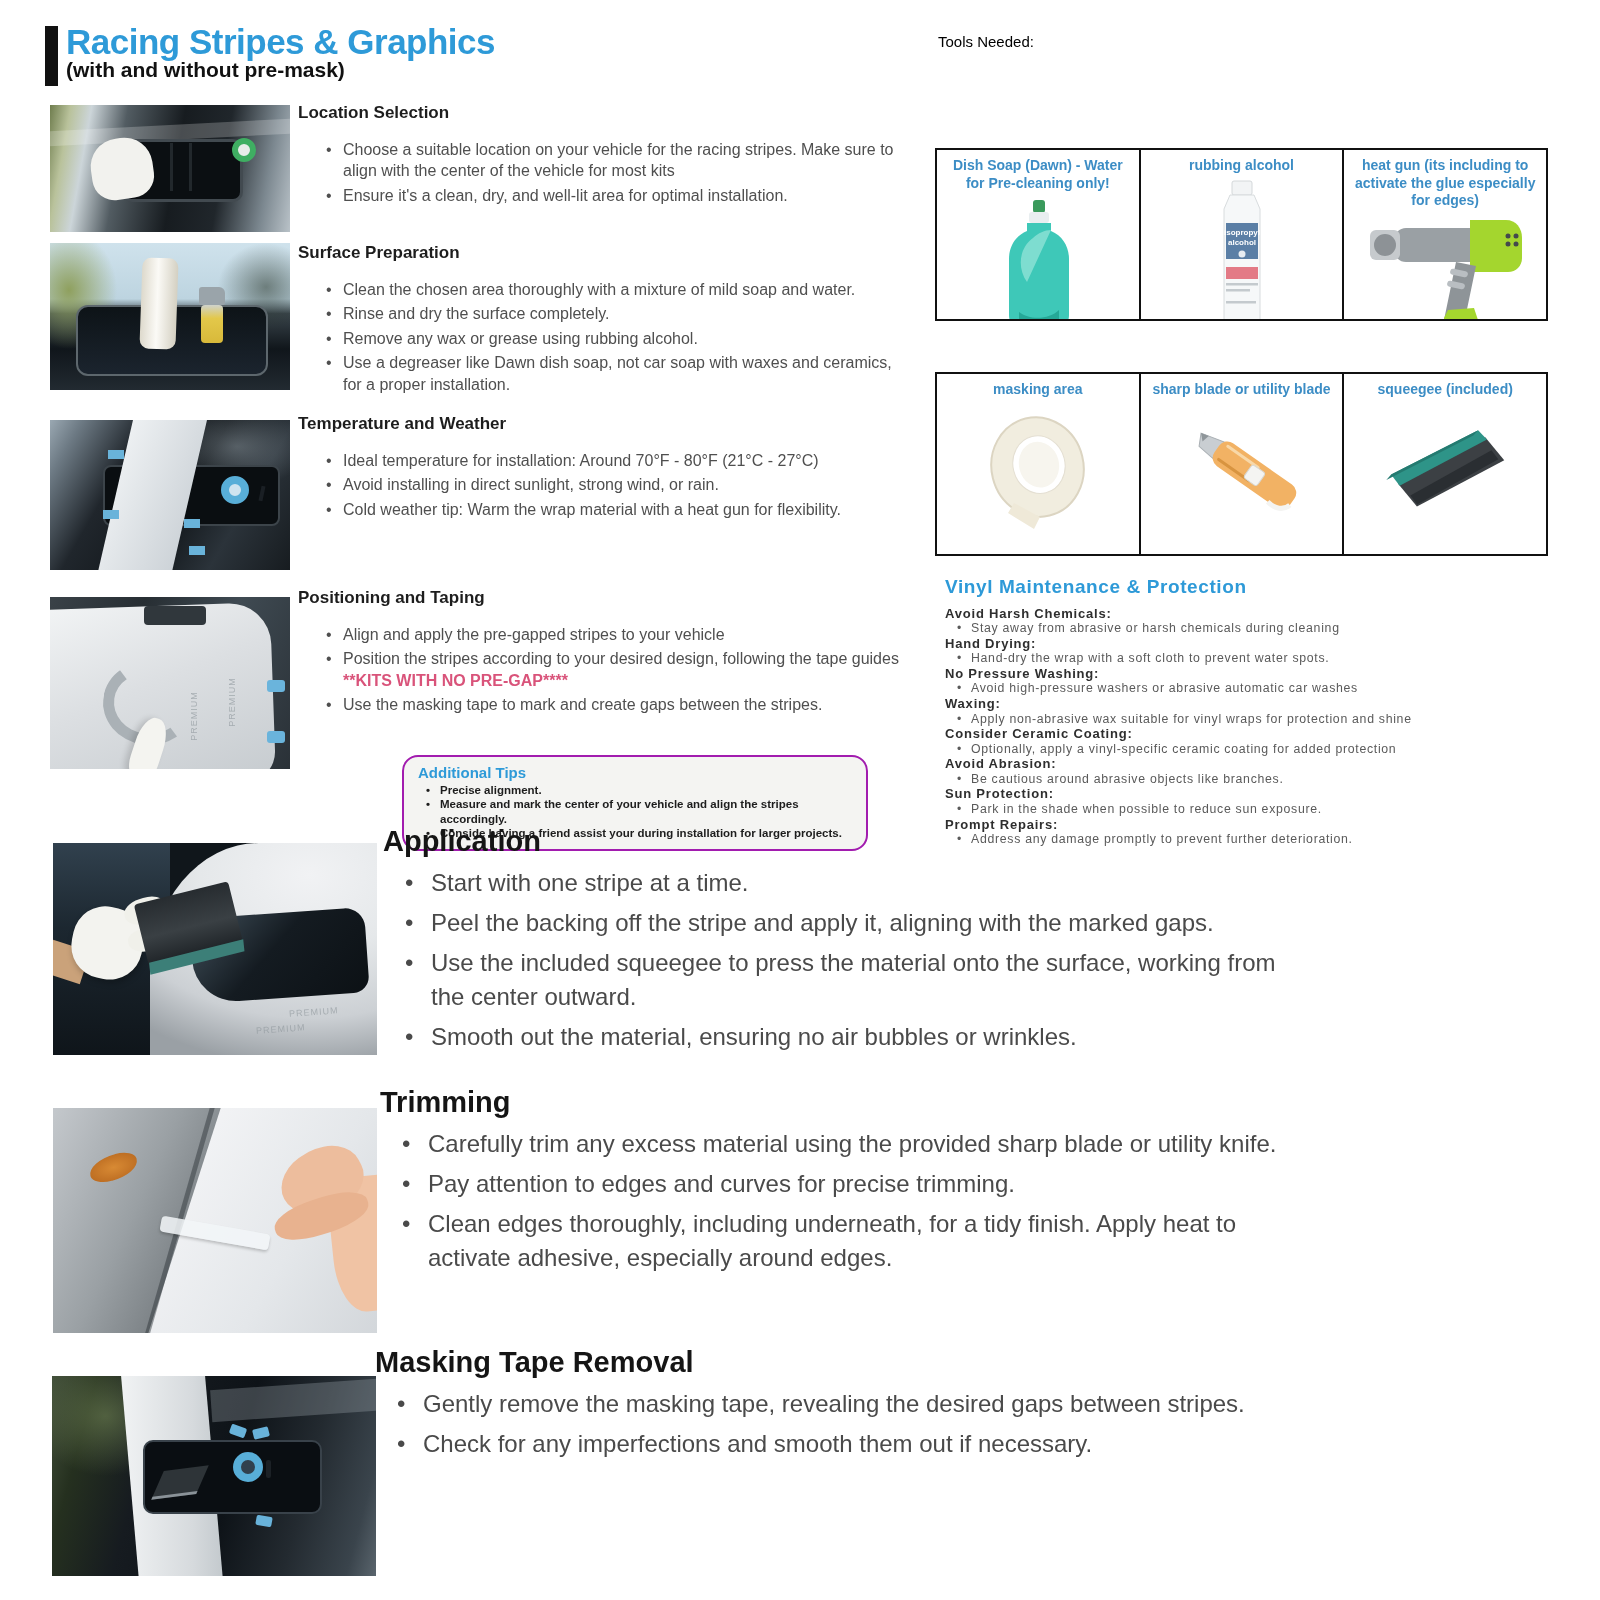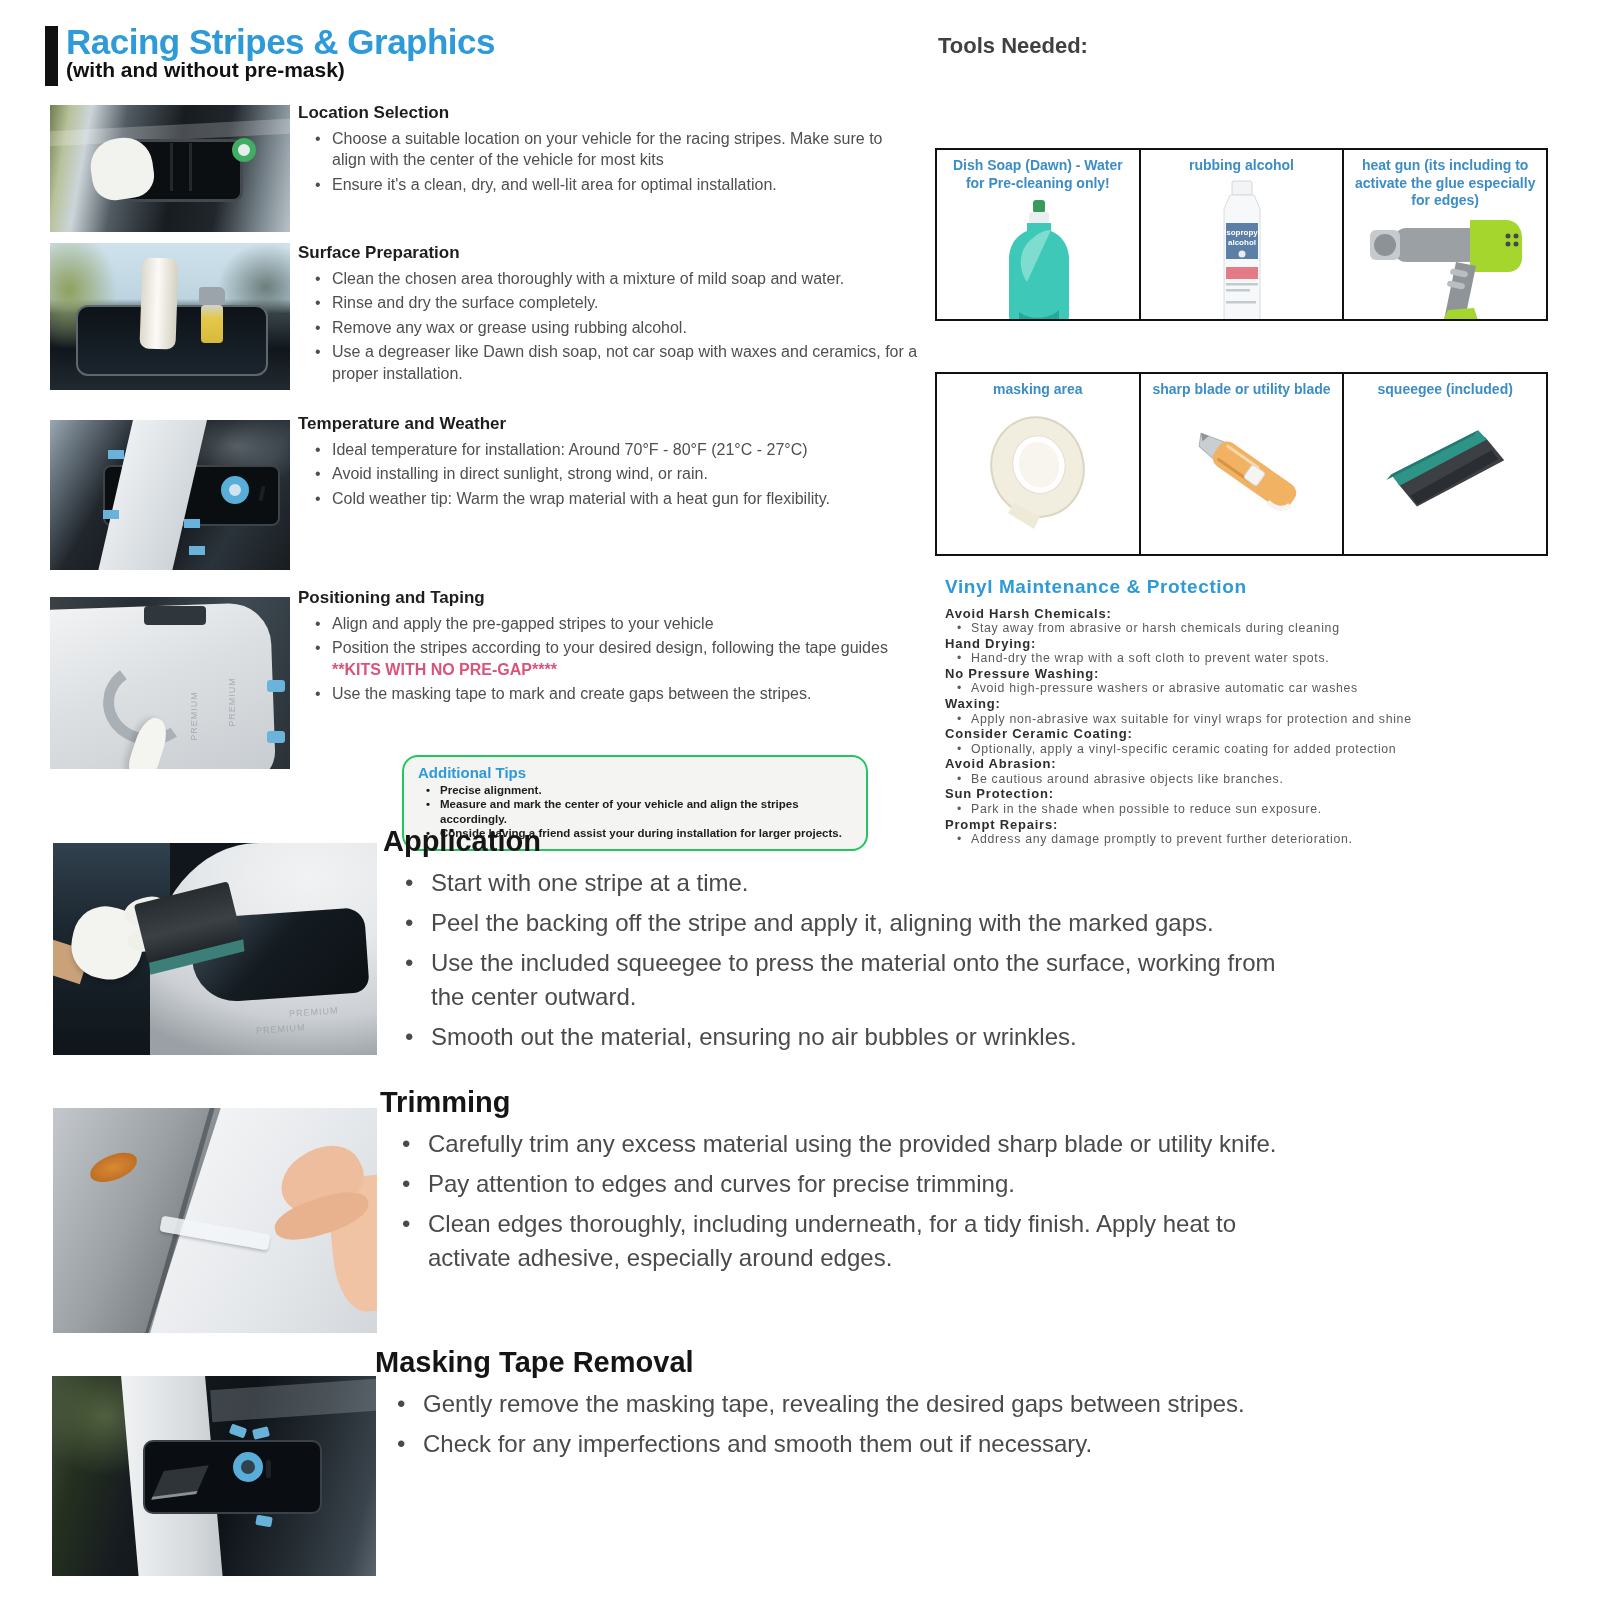--- a/index.html
+++ b/index.html
@@ -8,35 +8,35 @@
   .abs{position:absolute;}
 
   
   .title-bar{left:45px;top:26px;width:13px;height:60px;background:#111;}
   .page-title{left:66px;top:22px;font-size:35px;font-weight:bold;color:#2e9ad8;letter-spacing:-0.5px;}
   .page-subtitle{left:66px;top:58px;font-size:21px;font-weight:bold;color:#111;}
 
   
   .step-text{width:625px;}
   .step-h{font-size:17px;font-weight:bold;color:#1d1d1d;margin:0 0 3px 0;}
-  ul.bullets{list-style:none;margin:5px;padding:0 0 0 10px;}
+  ul.bullets{list-style:none;margin:16px;padding:0 0 0 10px;}
   ul.bullets li{position:relative;padding-left:19px;font-size:16px;color:#4f4f4f;line-height:1.34;margin-bottom:3px;}
   ul.bullets li::before{content:"•";position:absolute;left:2px;top:0;color:#4f4f4f;}
   .pink-note{display:block;color:#d9537a;font-weight:bold;}
 
   
-  .tips-box{left:402px;top:755px;width:466px;min-height:60px;border:2px solid #22c55e;border-radius:16px;
+  .tips-box{left:402px;top:755px;width:466px;min-height:60px;border:2px solid #a21caf;border-radius:16px;
             background:#f4f4f2;padding:7px 14px 8px 14px;box-sizing:border-box;}
   .tips-h{font-size:15px;font-weight:bold;color:#2e9ad8;margin:0 0 2px 0;}
   ul.tips-bullets{list-style:none;margin:0;padding:0 0 0 6px;}
   ul.tips-bullets li{position:relative;padding-left:16px;font-size:11.5px;font-weight:bold;color:#1d1d1d;line-height:1.25;}
   ul.tips-bullets li::before{content:"•";position:absolute;left:2px;top:0;}
 
   
-  .tools-h{left:938px;top:33px;font-size:22px;font-weight:bold;color:#404040;}
+  .tools-h{left:938px;top:33px;font-size:15px;font-weight:normal;color:#000000;}
   .tools-intro{left:938px;top:64px;width:530px;font-size:21.5px;font-weight:bold;font-style:italic;color:#2b2b2b;line-height:1.42;}
   .tool-grid{border:2px solid #111;display:flex;box-sizing:border-box;background:#fff;}
   .grid1{left:935px;top:148px;width:613px;height:173px;}
   .grid2{left:935px;top:372px;width:613px;height:184px;}
   .tool-cell{flex:1;border-right:2px solid #111;display:flex;flex-direction:column;align-items:center;padding:7px 8px 4px 8px;box-sizing:border-box;overflow:hidden;}
   .tool-cell:last-child{border-right:none;}
   .tool-label{font-size:14px;font-weight:bold;color:#3c8dc5;text-align:center;line-height:1.25;}
   .tool-art{flex:1;display:flex;align-items:center;justify-content:center;width:100%;}
 
   

